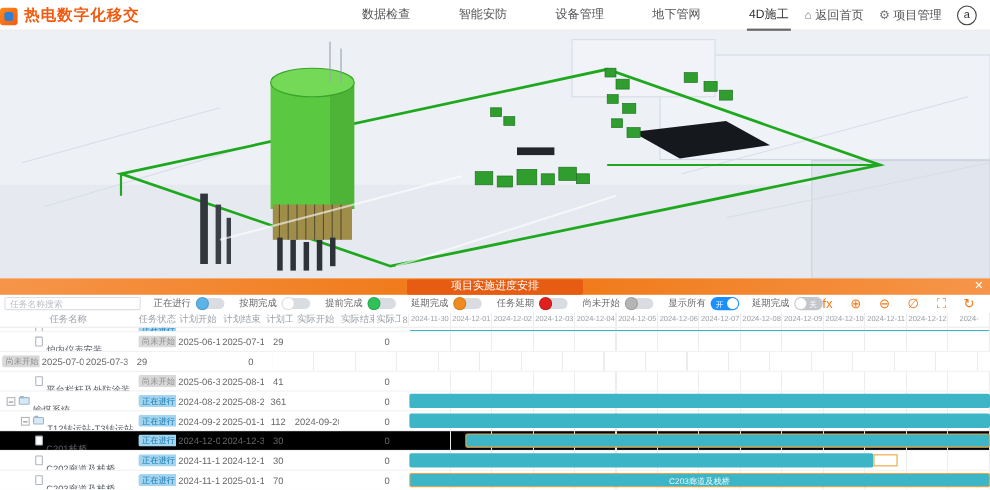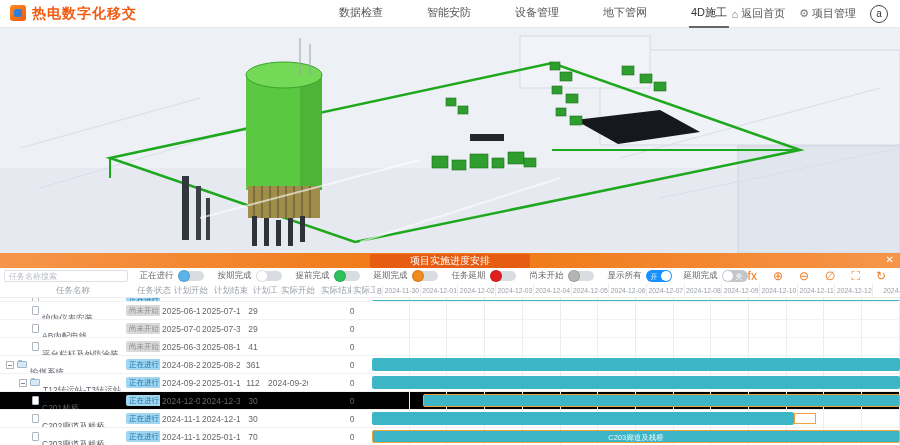--- a/index.html
+++ b/index.html
@@ -3,21 +3,21 @@
 <meta charset="utf-8">
 <style>
   * { box-sizing: border-box; margin: 0; padding: 0; }
   html,body { width:900px; height:445px; overflow:hidden;
     font-family:"Liberation Sans", sans-serif; background:#fff; }
   #app { position:relative; width:900px; height:445px; overflow:hidden; }
 
   
   #topbar { position:absolute; top:0; left:0; width:900px; height:28px;
     background:#fff; border-bottom:1px solid #e8e8e8; display:flex; align-items:center; z-index:5; }
-  .logo { display:flex; align-items:flex-start; gap:6px; padding-left:10px; }
+  .logo { display:flex; align-items:flex-end; gap:6px; }
   .logo-cube { width:16px; height:16px; background:linear-gradient(135deg,#ff8a1e,#f25a10);
     border-radius:3px; position:relative; }
   .logo-cube:after{ content:""; position:absolute; left:4px; top:4px; width:8px; height:8px;
     background:#2f7fd6; border-radius:2px; }
   .logo-text { color:#f25a10; font-weight:bold; font-size:14px; letter-spacing:1px; }
   nav { display:flex; gap:40px; margin-left:200px; }
   .nav-item { font-size:11px; color:#555; cursor:pointer; padding:6px 2px; }
   .nav-item.active { color:#333; border-bottom:2px solid #666; }
   .top-right { margin-left:auto; display:flex; align-items:center; gap:14px; padding-right:12px; }
   .tr-link { font-size:11px; color:#555; display:flex; align-items:center; gap:3px; cursor:pointer; }
@@ -59,21 +59,21 @@
   .sw-dot { position:absolute; top:1px; width:10px; height:10px; background:#fff; border-radius:50%; }
   .sw-pill.on  .sw-dot { right:1px; }
   .sw-pill.off .sw-dot { left:1px; }
   #tools { margin-left:auto; display:flex; gap:16px; padding-right:14px; color:#f07a1d; }
   .tool { font-size:12px; cursor:pointer; line-height:14px; }
 
   
   #sched { position:absolute; top:284px; left:0; width:900px; height:161px; background:#fff;
     font-size:8.5px; color:#666; overflow:hidden; }
   .hrow { display:flex; height:14px; align-items:center; color:#9aa0a8;
-    border-bottom:1px solid #ececec;padding-left:11px; }
+    border-bottom:1px solid #ececec; }
   .cell { flex:none; padding:0 2px; white-space:nowrap; overflow:hidden; text-align:center; }
   .c-name{ width:124px; text-align:center; }
   .c-status{ width:36px; } .c-ps{ width:40px; } .c-pe{ width:40px; } .c-pd{ width:26px; }
   .c-as{ width:42px; } .c-ae{ width:32px; } .c-ad{ width:24px; }
   .c-sliver{ width:8px; border-right:1px solid #ececec; overflow:hidden; color:#9aa0a8; }
   .lane { flex:1 1 auto; position:relative; height:100%; overflow:hidden;
     background:repeating-linear-gradient(90deg, transparent 0 36.7px, #ececec 36.7px 37.7px); }
   .dates { display:flex; height:100%; align-items:center; }
   .gdate { flex:none; width:37.71px; font-size:6.8px; color:#9aa0a8; text-align:center;
     overflow:hidden; white-space:nowrap; }
@@ -318,25 +318,20 @@
     <div class="cell c-ps">2025-06-14</div>
     <div class="cell c-pe">2025-07-13</div>
     <div class="cell c-pd">29</div>
     <div class="cell c-as"></div>
     <div class="cell c-ae"></div>
     <div class="cell c-ad">0</div>
     <div class="cell c-sliver"></div>
     <div class="lane"></div>
   </div>
         <div class="trow">
-    <div class="name-wrap">
-      <span class="ind" style="width: 28px;"></span>
-      <span class="i-file"></span>
-            <span class="tname">AB内配电线</span>
-    </div>
     <div class="cell c-status"><span class="badge" style="background: rgb(217, 217, 217); color: rgb(140, 140, 140);">尚未开始</span></div>
     <div class="cell c-ps">2025-07-01</div>
     <div class="cell c-pe">2025-07-30</div>
     <div class="cell c-pd">29</div>
     <div class="cell c-as"></div>
     <div class="cell c-ae"></div>
     <div class="cell c-ad">0</div>
     <div class="cell c-sliver"></div>
     <div class="lane"></div>
   </div>

